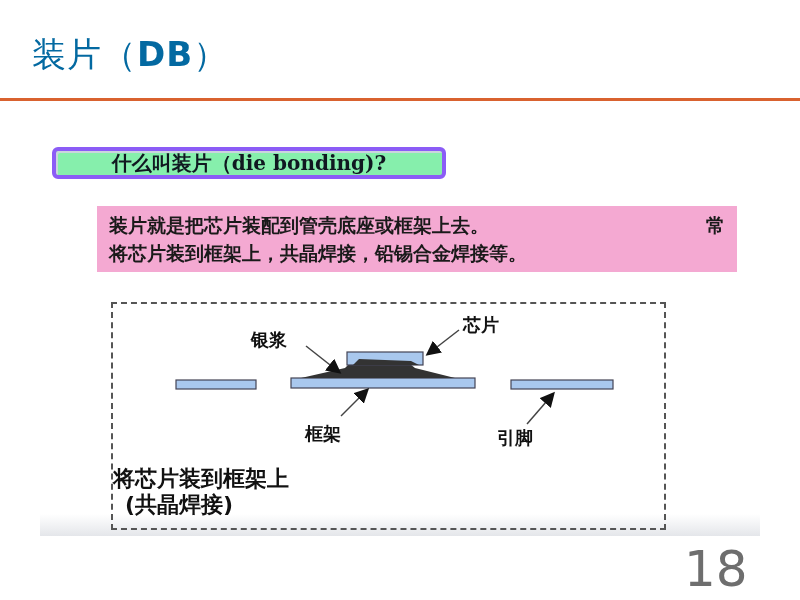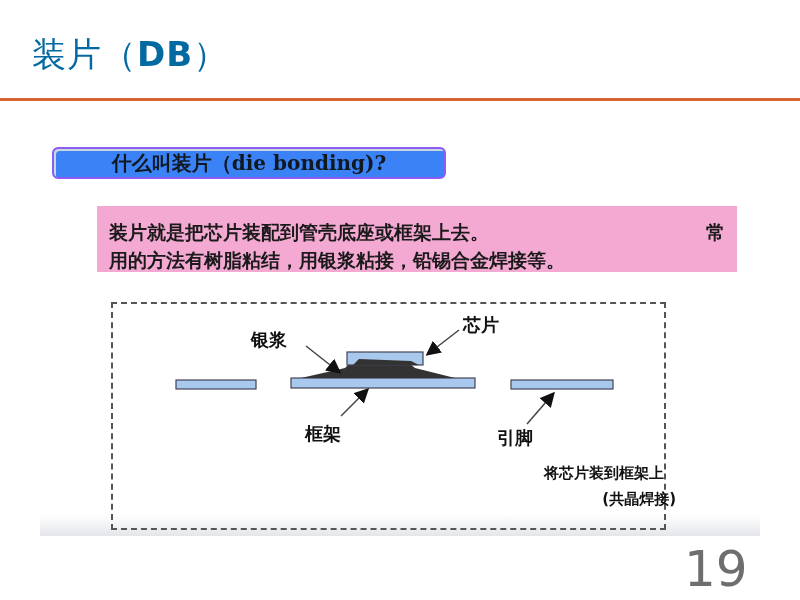--- a/index.html
+++ b/index.html
@@ -1,46 +1,46 @@
 <!DOCTYPE html>
 <html><head>
 <meta charset="utf-8">
 <style>
   html,body{margin:0;padding:0;}
   body{width:800px;height:600px;background:#ffffff;position:relative;overflow:hidden;font-family:"DejaVu Sans","Liberation Sans",sans-serif;}
   .title{position:absolute;left:32px;top:32px;font-size:34px;color:#0369a1;font-family:"DejaVu Serif","Liberation Serif",serif;letter-spacing:1px;}
   .title .en{font-family:"DejaVu Sans","Liberation Sans",sans-serif;font-weight:bold;}
   .rule{position:absolute;left:0;top:98px;width:800px;height:3px;background:#d9622f;}
-  .banner{position:absolute;left:52px;top:147px;width:394px;height:32px;background:#3b82f6;border:2px solid #8b5cf6;border-radius:6px;box-sizing:border-box;box-shadow:2px 2px 0 #c9d6dc inset;display:flex;align-items:center;justify-content:center;font-family:"DejaVu Serif","Liberation Serif",serif;font-weight:bold;font-size:20px;color:#101820;}
-  .pinkbox{position:absolute;left:97px;top:206px;width:640px;height:66px;background:#f4a9d2;box-sizing:border-box;padding:12px 12px;font-weight:bold;font-size:19px;color:#1a1a1a;line-height:28px;}
+  .banner{position:absolute;left:52px;top:147px;width:394px;height:32px;background:#86efac;border:4px solid #8b5cf6;border-radius:6px;box-sizing:border-box;box-shadow:2px 2px 0 #c9d6dc inset;display:flex;align-items:center;justify-content:center;font-family:"DejaVu Serif","Liberation Serif",serif;font-weight:bold;font-size:20px;color:#101820;}
+  .pinkbox{position:absolute;left:97px;top:206px;width:640px;height:66px;background:#f4a9d2;box-sizing:border-box;padding:5px 12px;font-weight:bold;font-size:19px;color:#1a1a1a;line-height:28px;}
   .pinkbox .l1{display:flex;justify-content:space-between;}
   .diagram{position:absolute;left:111px;top:302px;width:555px;height:228px;border:2px dashed #555;box-sizing:border-box;}
   .fade{position:absolute;left:40px;top:514px;width:720px;height:22px;background:linear-gradient(#ffffff,#e4e6ea);}
   svg text{font-family:"DejaVu Sans","Liberation Sans",sans-serif;font-weight:bold;}
-  .caption{position:absolute;left:0;width:100%;text-align:right;font-weight:bold;font-size:15px;color:#111;}
+  .caption{position:absolute;left:0;width:100%;text-align:left;font-weight:bold;font-size:22px;color:#111;}
   .pagenum{position:absolute;left:684px;top:540px;font-size:50px;color:#6e6e6e;font-family:"DejaVu Sans","Liberation Sans",sans-serif;}
 </style>
 </head>
 <body>
 
 <div class="title">
   <span>装片（</span><span class="en">DB</span><span>）</span>
 </div>
 <div class="rule"></div>
 
 <div class="banner">
   <span>什么叫装片（die bonding)?</span>
 </div>
 
 <div class="pinkbox">
   <div class="l1">
     <span>装片就是把芯片装配到管壳底座或框架上去。</span>
     <span>常</span>
   </div>
-  <div>用的方法有树脂粘结，用银浆粘接，铅锡合金焊接等。</div>
+  <div>将芯片装到框架上，共晶焊接，铅锡合金焊接等。</div>
 </div>
 
 <div class="fade"></div>
 
 <div class="diagram">
   <svg width="551" height="224" viewBox="0 0 551 224">
     <defs>
       <marker id="ah" markerWidth="10" markerHeight="10" refX="8" refY="5" orient="auto">
         <path d="M0,0 L10,5 L0,10 z" fill="#111"></path>
       </marker>
@@ -64,13 +64,13 @@
 
     <text x="138" y="42" font-size="18" fill="#111">银浆</text>
     <text x="350" y="27" font-size="18" fill="#111">芯片</text>
     <text x="192" y="136" font-size="18" fill="#111">框架</text>
     <text x="384" y="140" font-size="18" fill="#111">引脚</text>
   </svg>
   <div class="caption" style="top:160px;">将芯片装到框架上</div>
   <div class="caption" style="top:186px;left:12px;">(共晶焊接)</div>
 </div>
 
-<div class="pagenum">19</div>
+<div class="pagenum">18</div>
 
 </body></html>

